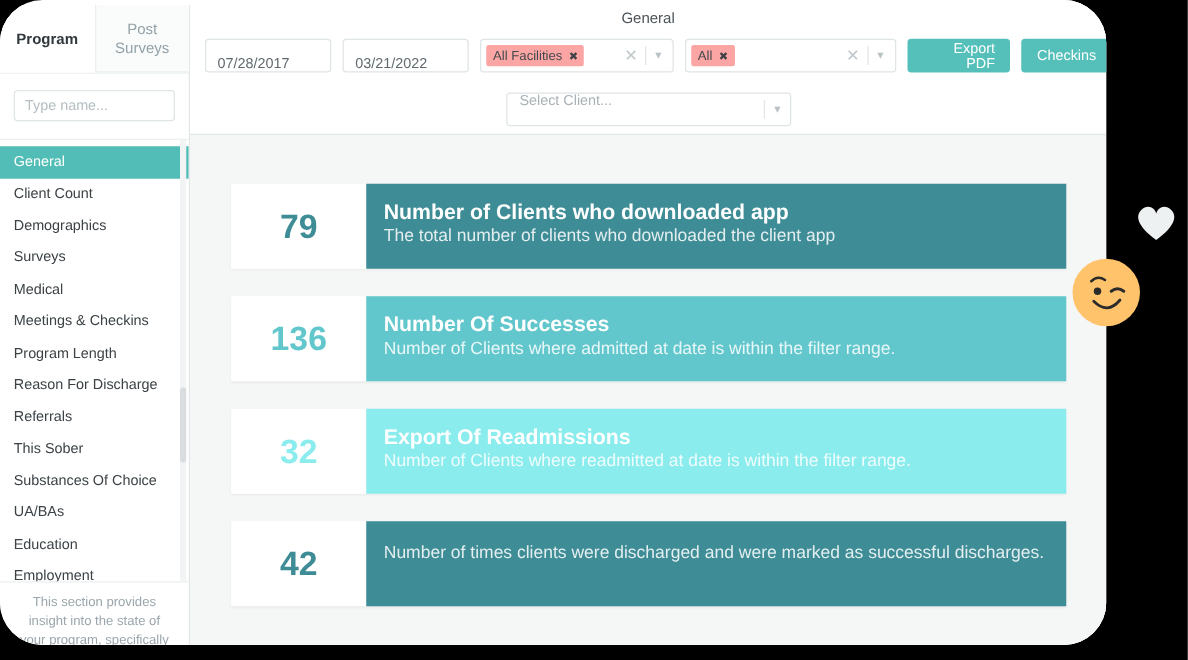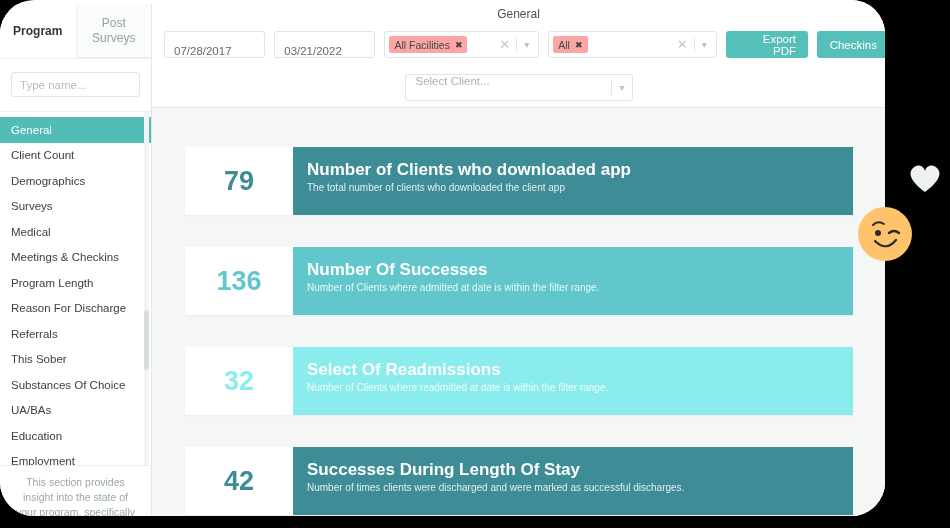--- a/index.html
+++ b/index.html
@@ -202,39 +202,39 @@
   
   #cards {
     position: absolute; left: 0; top: 109px;
     width: 733px; height: 407px;
     background: #f5f6f6;
     padding: 38px 32px 0 33px;
   }
   .card {
     display: flex;
     height: 68px;
-    margin-bottom: 32px;
+    margin-bottom: 22px;
     box-shadow: 0 1px 2px rgba(0,0,0,.05);
   }
   .card-num {
     width: 108px;
     background: #ffffff;
     display: flex; align-items: center; justify-content: center;
     font-size: 27px; font-weight: bold;
   }
   .card-body {
     flex: 1 1 auto;
     padding: 14px 0 0 14px;
     color: #ffffff;
   }
   .card-title {
     font-size: 17px; font-weight: bold; line-height: 17px;
   }
   .card-sub {
-    font-size: 10px; line-height: 16px;
+    font-size: 14px; line-height: 16px;
     margin-top: 2px;
     color: rgba(255,255,255,.85);
   }
 
   
   #emoji {
     position: absolute; left: 858px; top: 207px;
     width: 54px; height: 54px;
     border-radius: 50%;
     background: #ffc36b;
@@ -388,29 +388,28 @@
         <div class="card-num" style="color:#62c7cc">136</div>
         <div class="card-body" style="background:#62c7cc">
           <div class="card-title">Number Of Successes</div>
           <div class="card-sub">Number of Clients where admitted at date is within the filter range.</div>
         </div>
       </div>
 
       <div class="card">
         <div class="card-num" style="color:#8beced">32</div>
         <div class="card-body" style="background:#8beced">
-          <div class="card-title">Select Of Readmissions</div>
+          <div class="card-title">Export Of Readmissions</div>
           <div class="card-sub">Number of Clients where readmitted at date is within the filter range.</div>
         </div>
       </div>
 
       <div class="card">
         <div class="card-num" style="color:#3e8c95">42</div>
         <div class="card-body" style="background:#3e8c95">
-          <div class="card-title">Successes During Length Of Stay</div>
           <div class="card-sub">Number of times clients were discharged and were marked as successful discharges.</div>
         </div>
       </div>
 
     </div>
   </div>
 </div>
 
 <div id="emoji">
   <svg width="54" height="54" viewBox="0 0 54 54">

